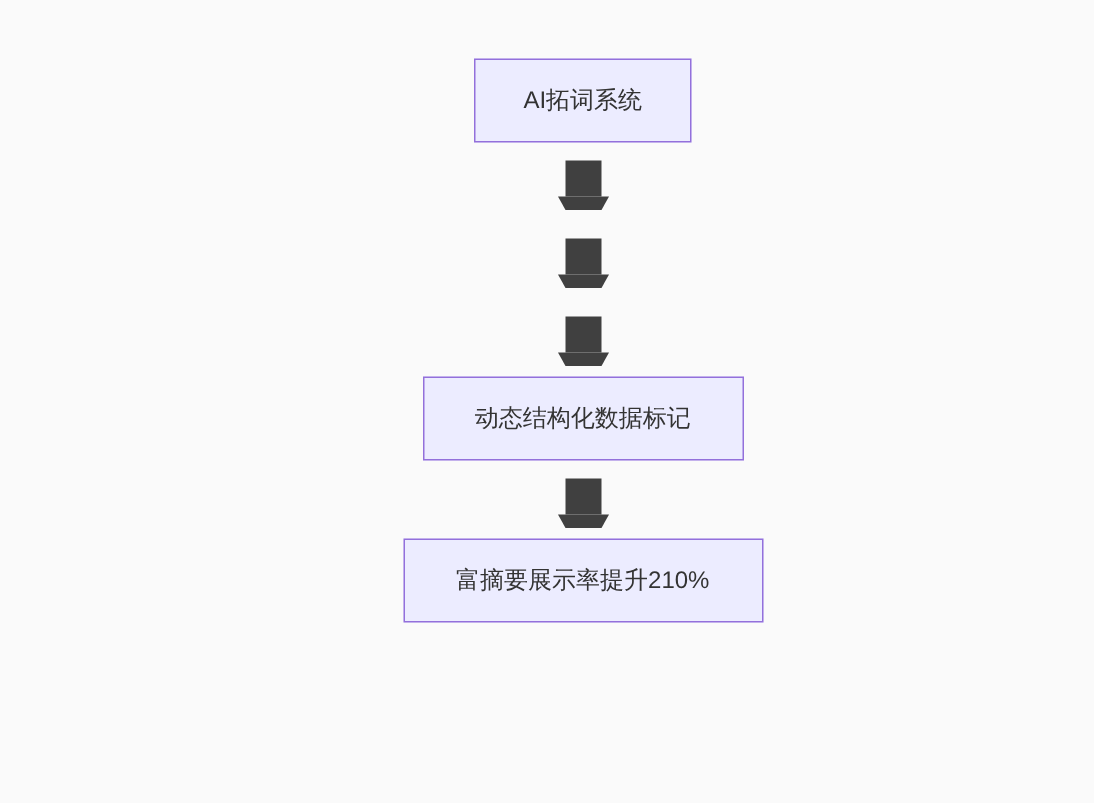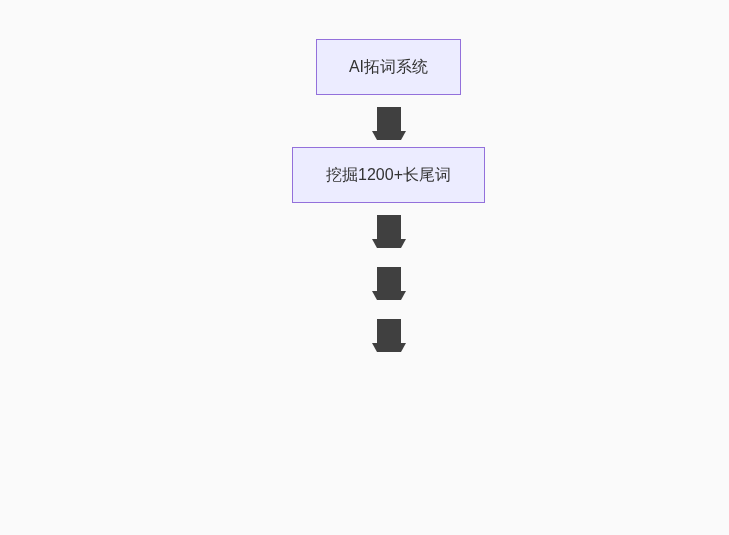--- a/index.html
+++ b/index.html
@@ -70,35 +70,38 @@
 
   <div class="node n1">
     <span>AI拓词系统</span>
   </div>
 
   <div class="edge">
     <div class="line"></div>
     <div class="head"></div>
   </div>
 
-  <div class="node n2">
-    <span>挖掘1200+长尾词</span>
-  </div>
 
   <div class="edge">
     <div class="line"></div>
     <div class="head"></div>
   </div>
 
 
   <div class="edge">
     <div class="line"></div>
     <div class="head"></div>
   </div>
 
+  <div class="node n4">
+    <span>动态结构化数据标记</span>
+  </div>
 
   <div class="edge">
     <div class="line"></div>
     <div class="head"></div>
   </div>
 
+  <div class="node n5">
+    <span>富摘要展示率提升210%</span>
+  </div>
 
 </div>
 
 </body></html>

